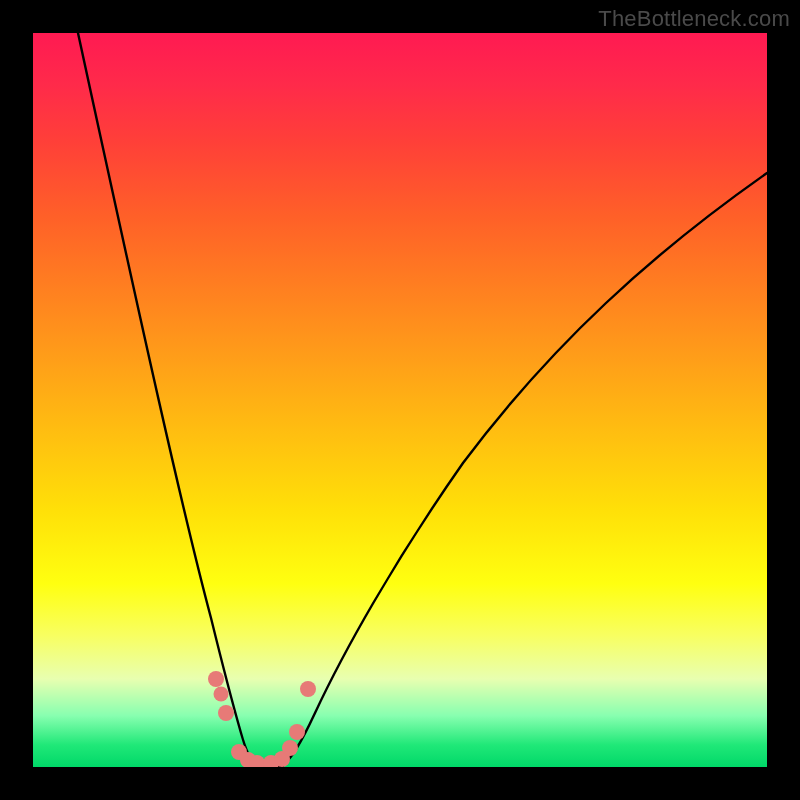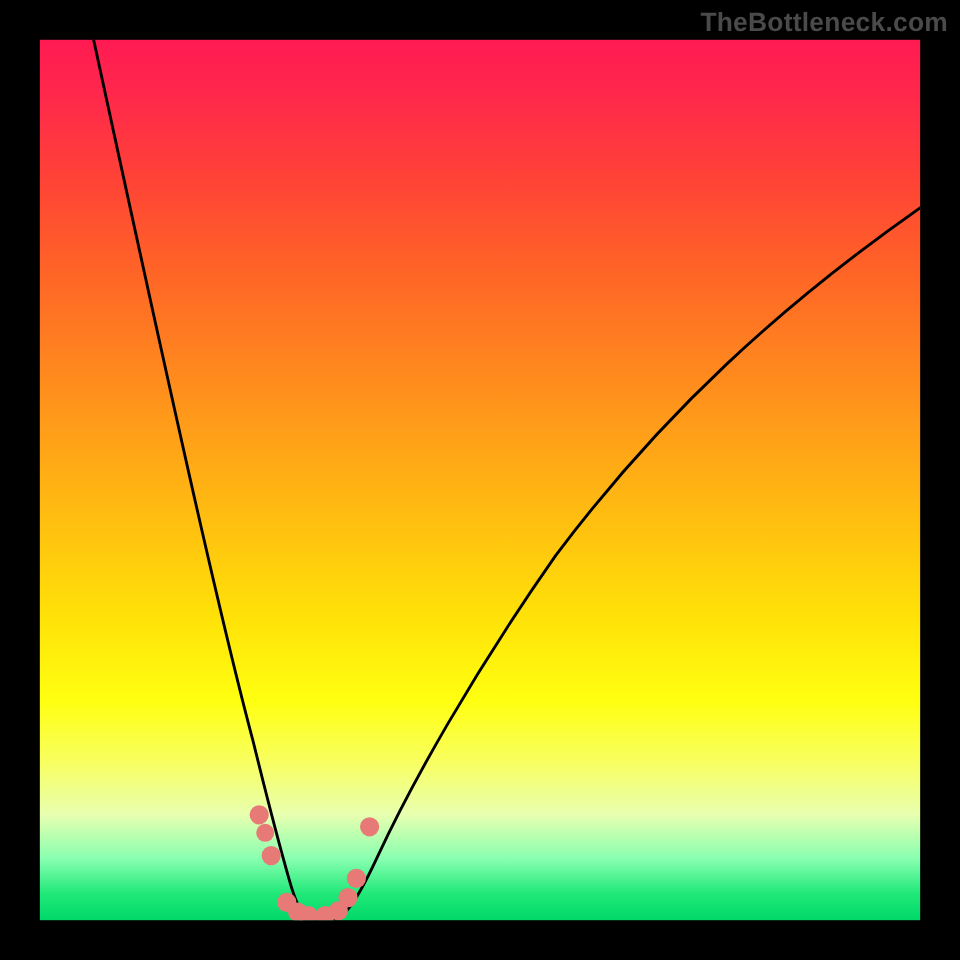--- a/index.html
+++ b/index.html
@@ -48,21 +48,21 @@
   svg.curves {
     position: absolute;
     inset: 0;
   }
   .watermark {
     position: absolute;
     top: 6px;
     right: 10px;
     color: #4a4a4a;
     font-size: 22px;
-    font-weight: 700;
+    font-weight: 400;
     letter-spacing: 0.2px;
   }
 </style>
 </head>
 <body>
 
 <div class="frame">
   <div class="plot">
     <div class="gradient"></div>
     <svg class="curves" viewBox="0 0 734 734" preserveAspectRatio="none">

